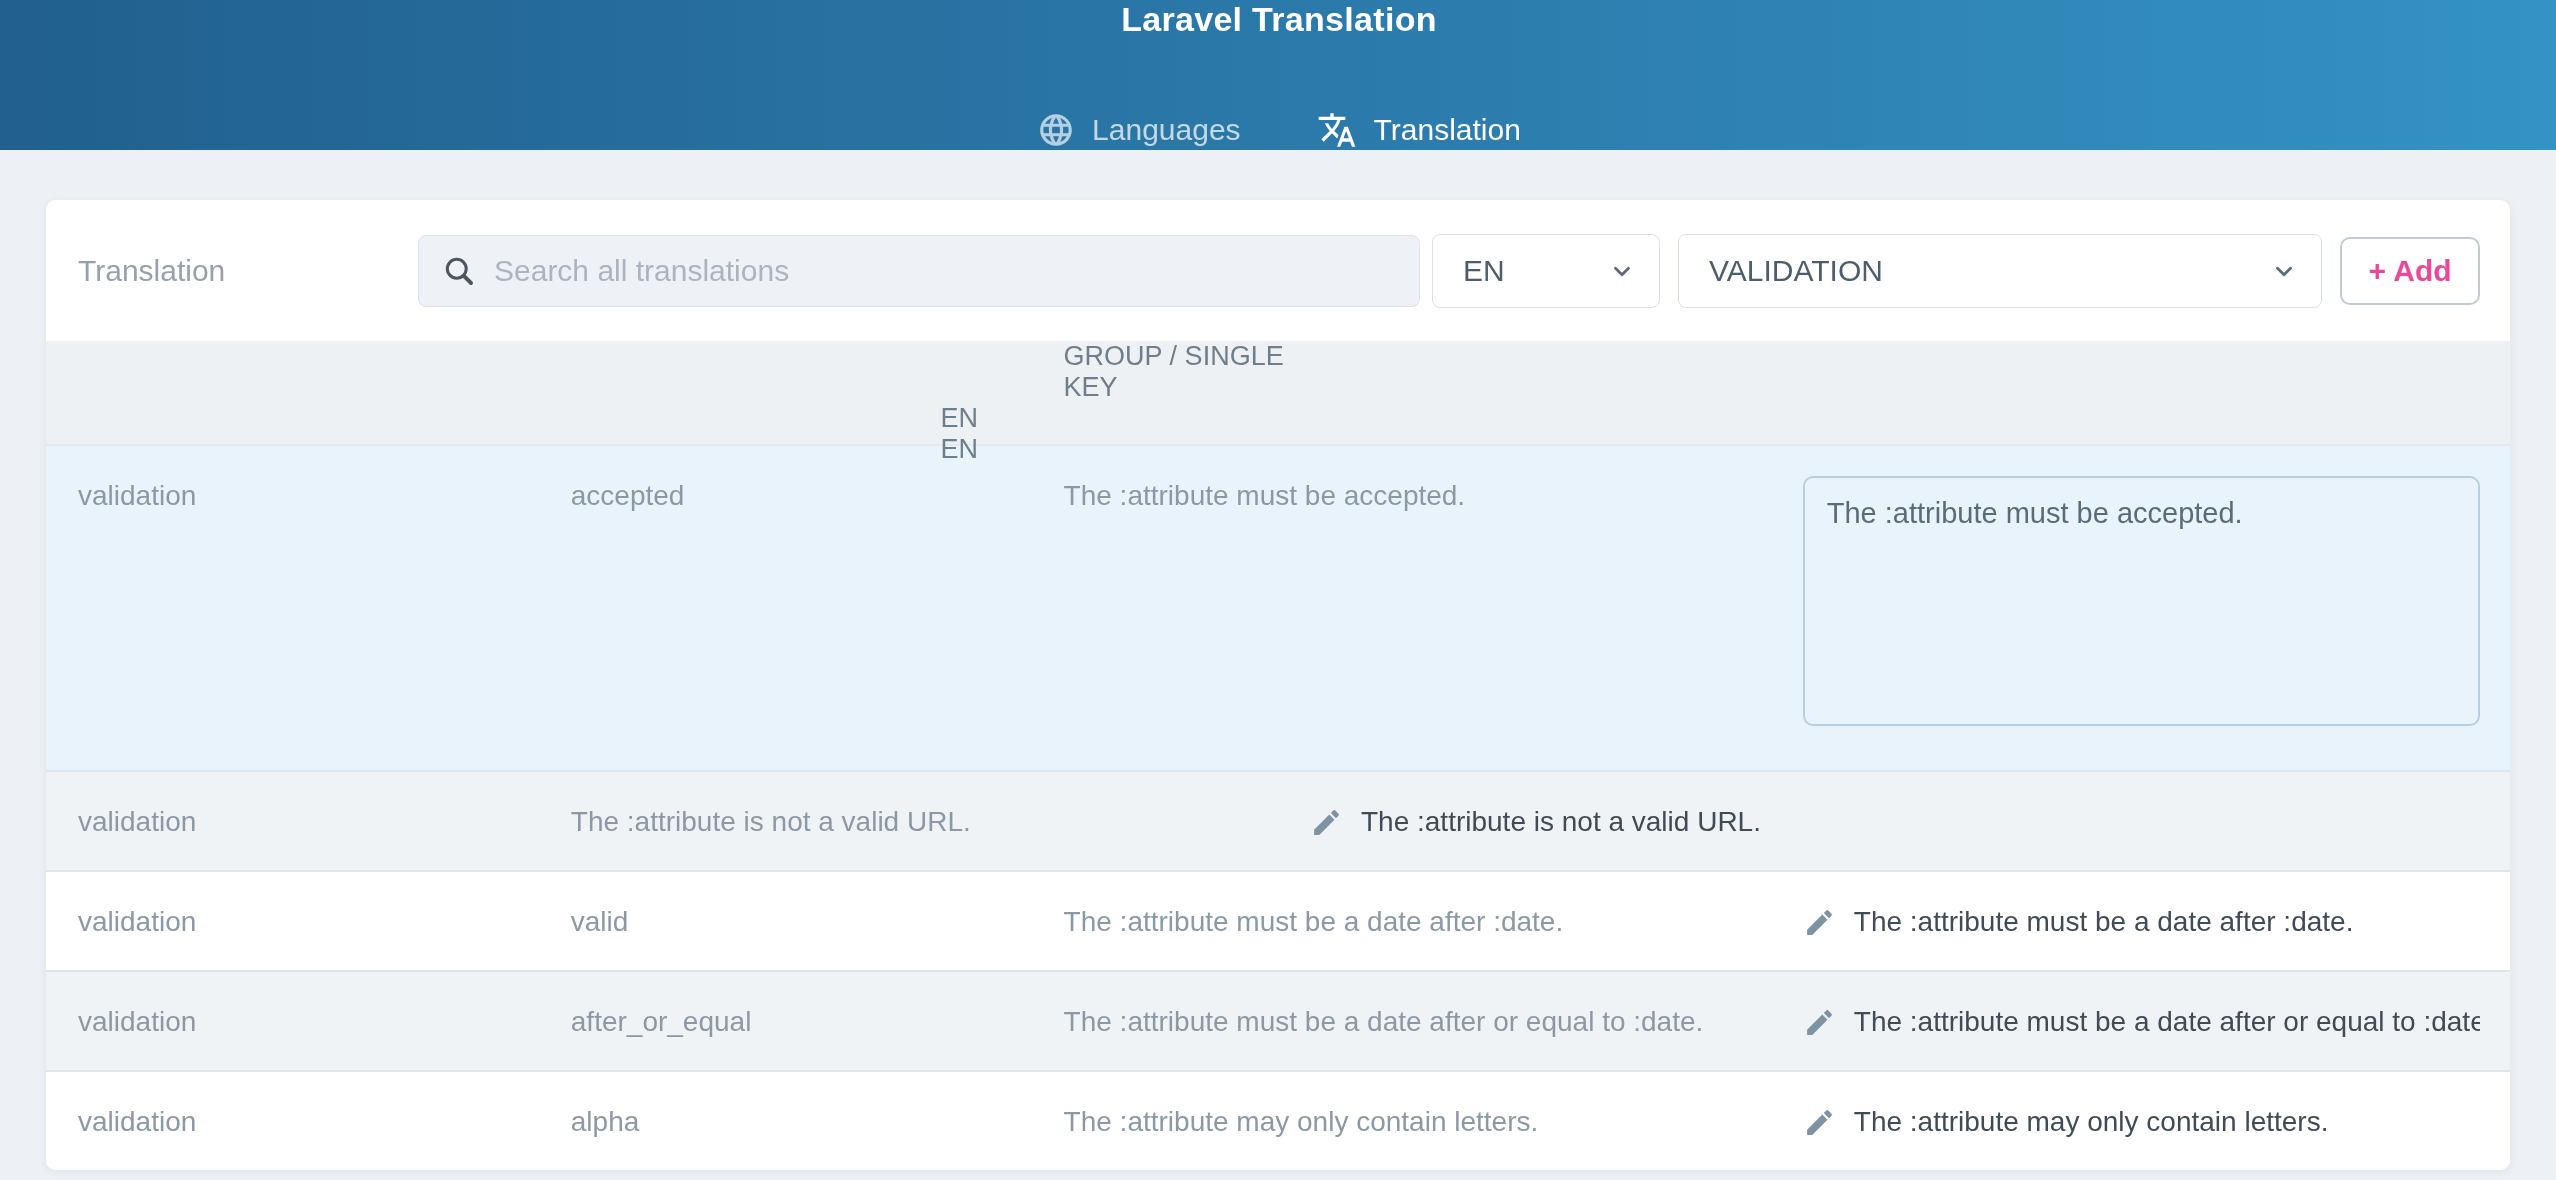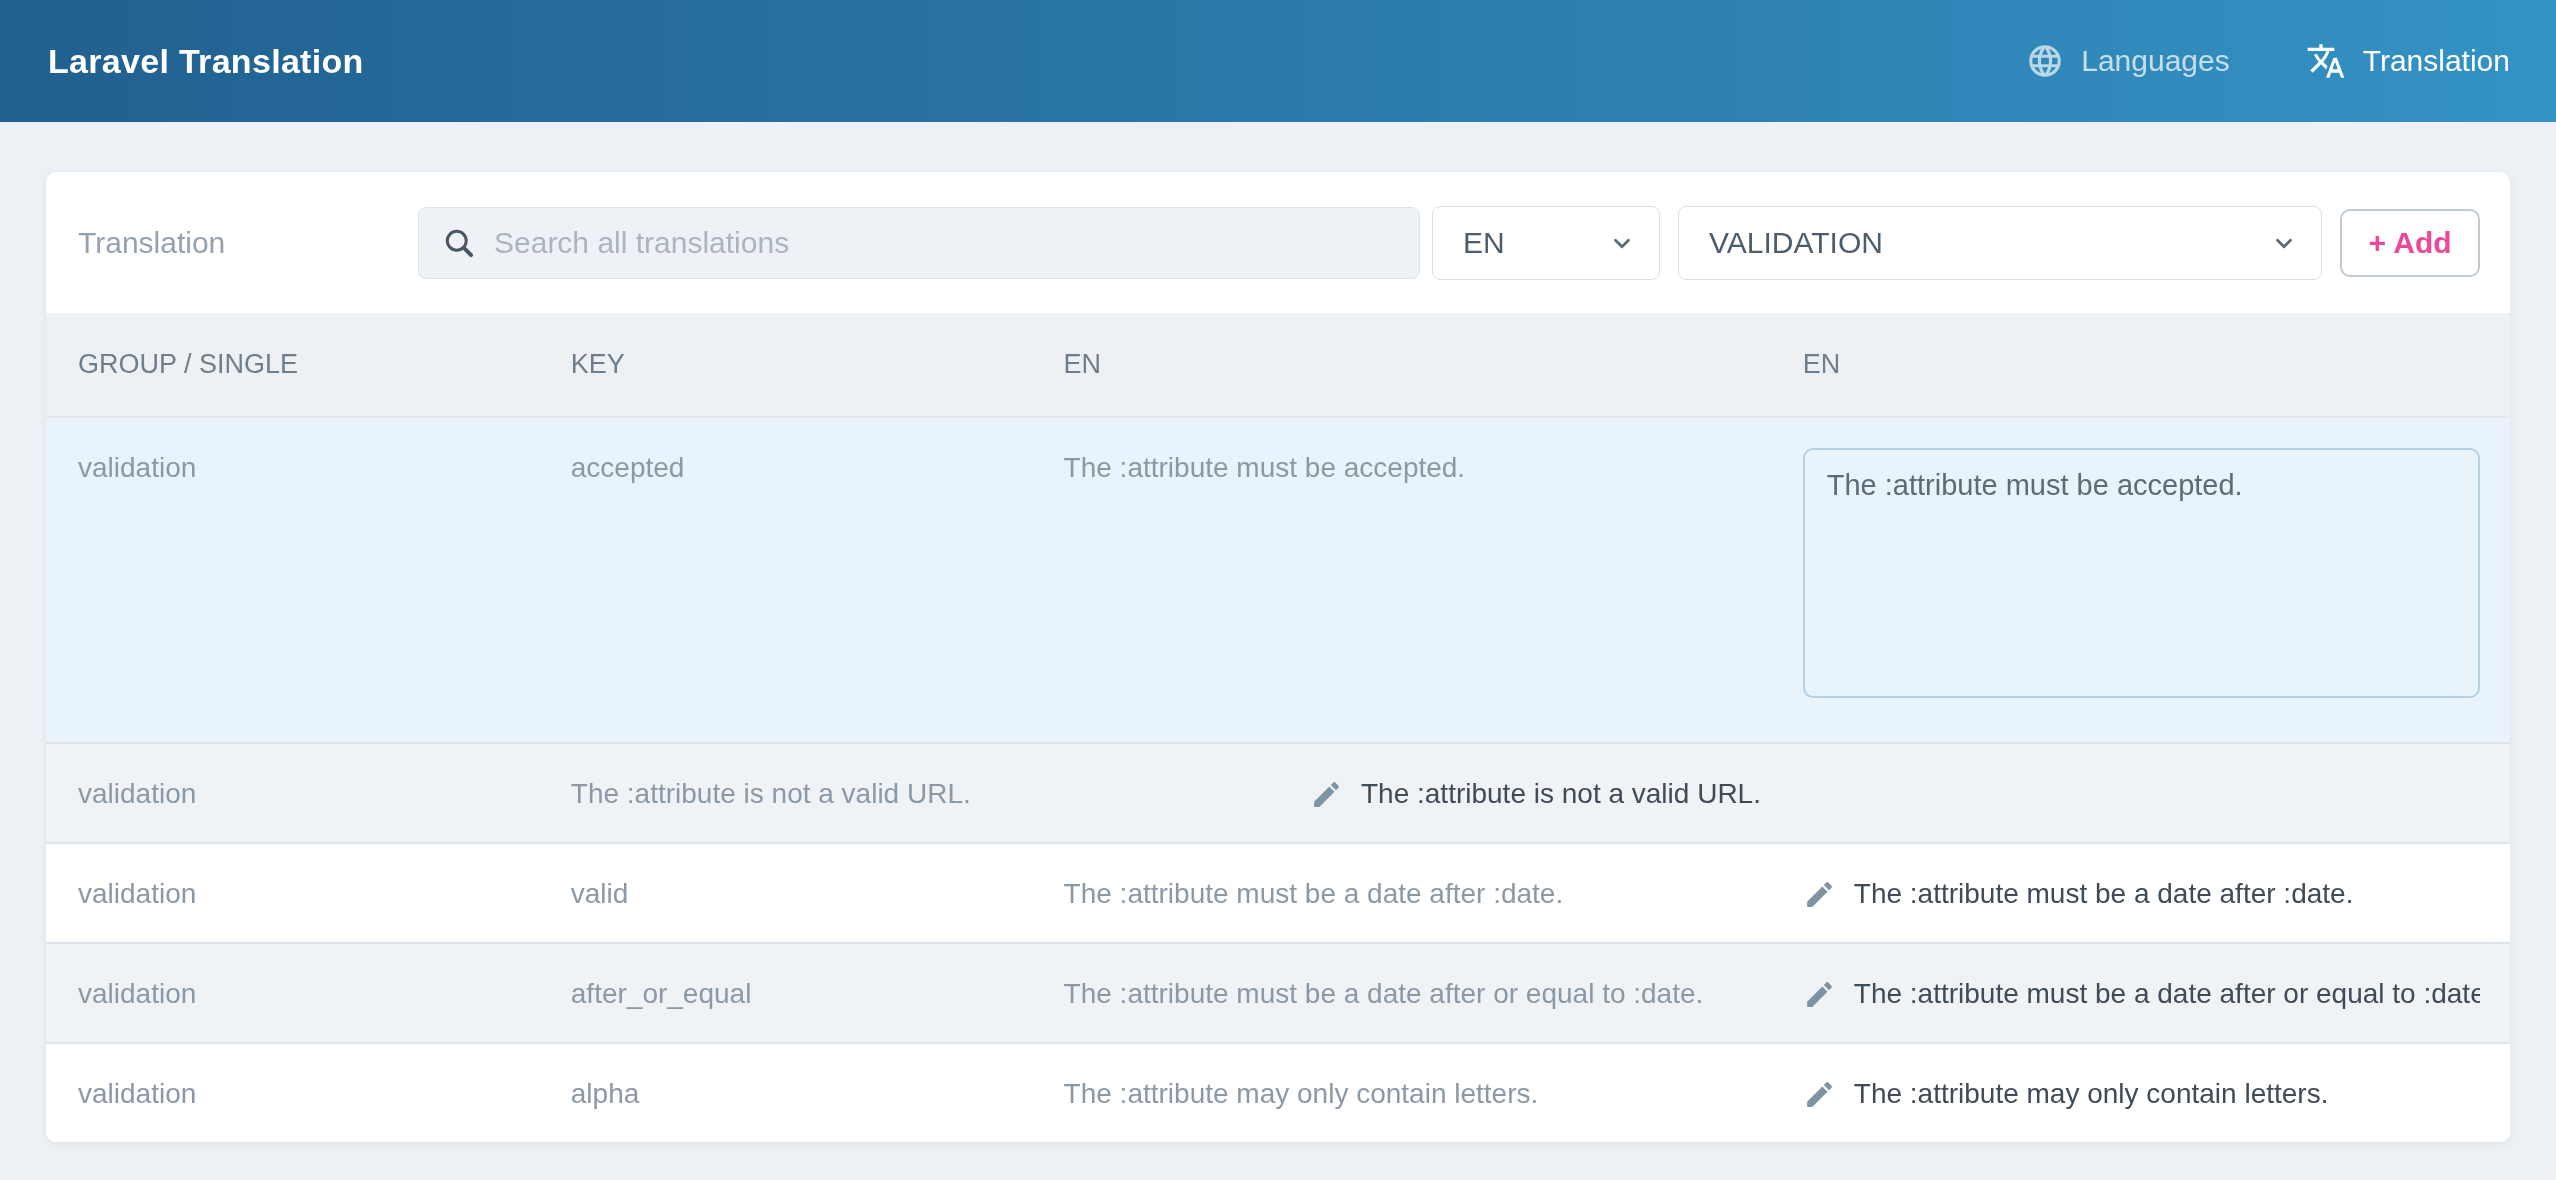--- a/index.html
+++ b/index.html
@@ -4,24 +4,25 @@
 <style>
   * { margin:0; padding:0; box-sizing:border-box; }
   html,body { width:2556px; height:1180px; overflow:hidden; }
   body {
     background:#edf1f5;
     font-family:"Liberation Sans", sans-serif;
   }
 
   
   .navbar {
-    height:122px;
+    height:150px;
     background:linear-gradient(90deg,#21608f 0%,#3492c4 100%);
     display:flex; align-items:center; justify-content:space-between;
     padding:0 46px 0 48px;
+    flex-direction:column;
   }
   .nav-title { font-size:34px; font-weight:bold; color:#ffffff; letter-spacing:.3px; }
   .nav-links { display:flex; align-items:center; gap:76px; }
   .nav-link {
     display:flex; align-items:center; gap:17px;
     font-size:30px; color:#ffffff; text-decoration:none; cursor:pointer;text-align:right;
   }
   .nav-link.dim { color:rgba(255,255,255,0.72); }
   .nav-link.dim svg { opacity:.78; }
 
@@ -57,21 +58,21 @@
   .add-btn {
     width:140px; height:68px; flex:none;
     background:#fff; border:2px solid #c0cbd4; border-radius:10px;
     font-size:30px; font-weight:bold; color:#ec4899; font-family:inherit; cursor:pointer;
   }
 
   
   .thead {
     display:flex; align-items:center; height:104px;
     background:#eef1f4; border-bottom:1px solid #e2e8ed;
-    font-size:27px; color:#6e7e8c;
+    font-size:27px; color:#6e7e8c;flex-direction:column;
   }
   .hcell { padding-left:32px; }
   .c1,.c2 { width:20%; } .c3 { width:30%; } .c4 { width:30%; }
 
   .trow { display:flex; background:#ffffff; border-top:2px solid #dee5ea; }
   .trow.stripe  { background:#f0f3f6; }
   .trow.editing { background:#e9f3fb; border-top:1px solid #e5ebf1; min-height:325px; }
   .cell {
     padding:30px 30px 28px 32px;
     font-size:28px; line-height:40px; color:#8b99a7;

